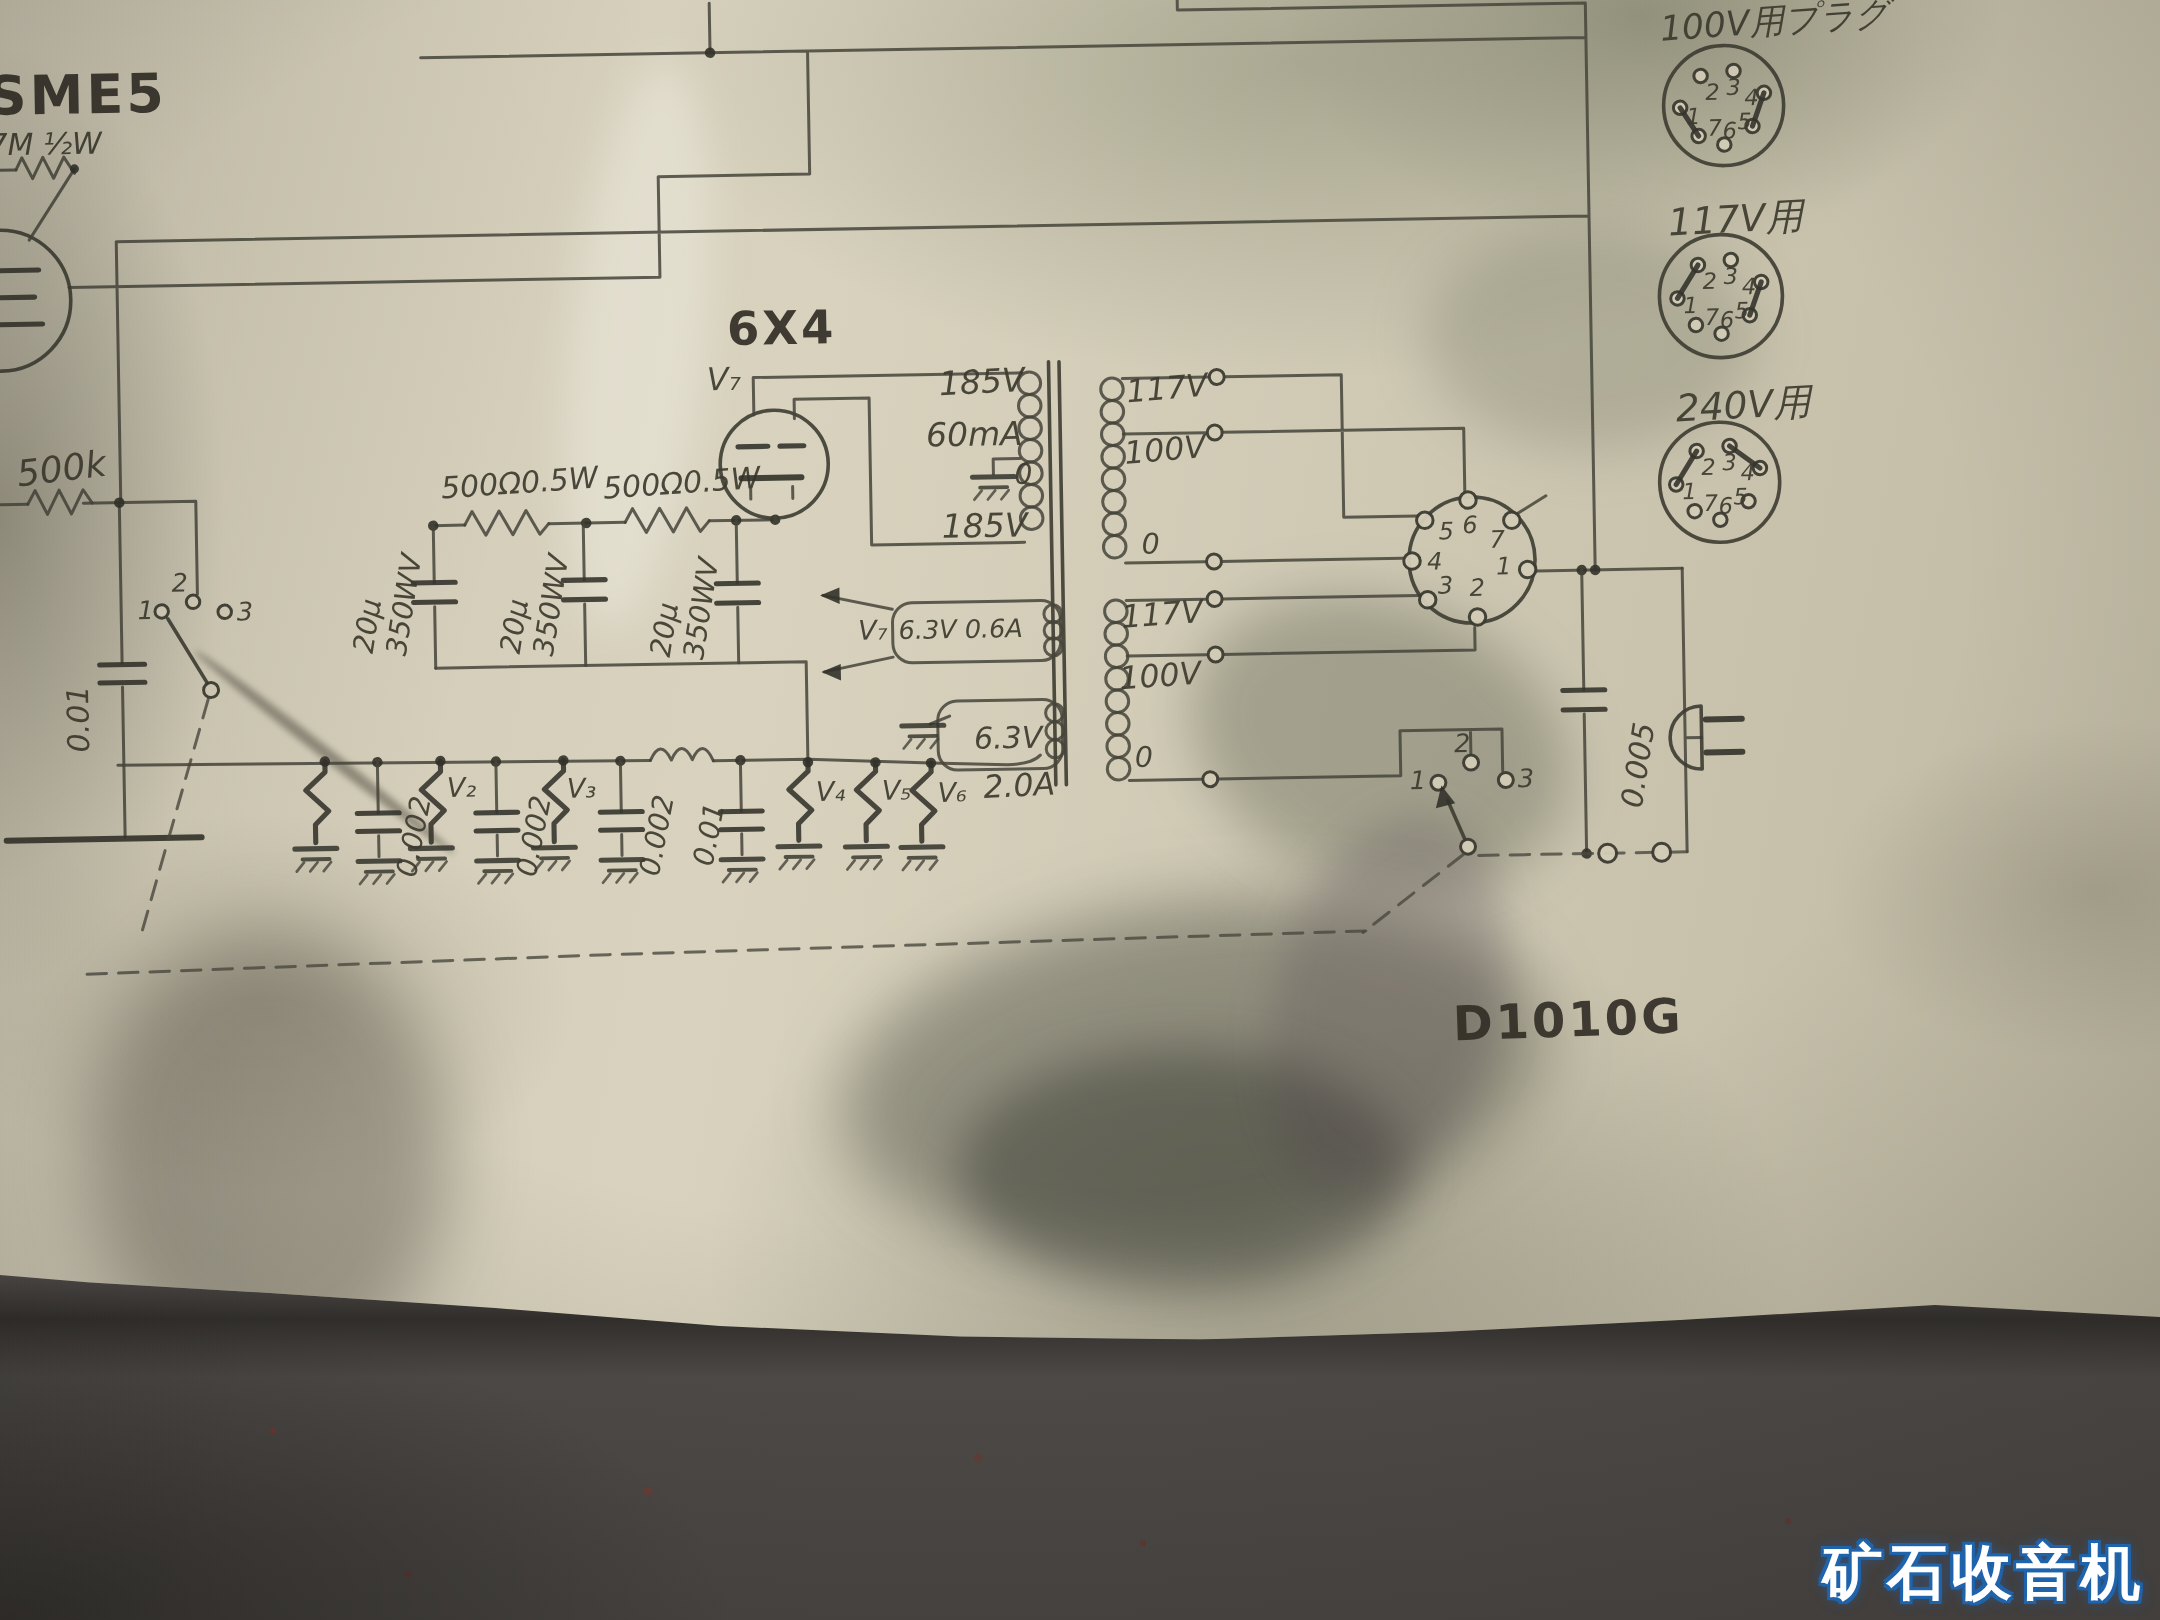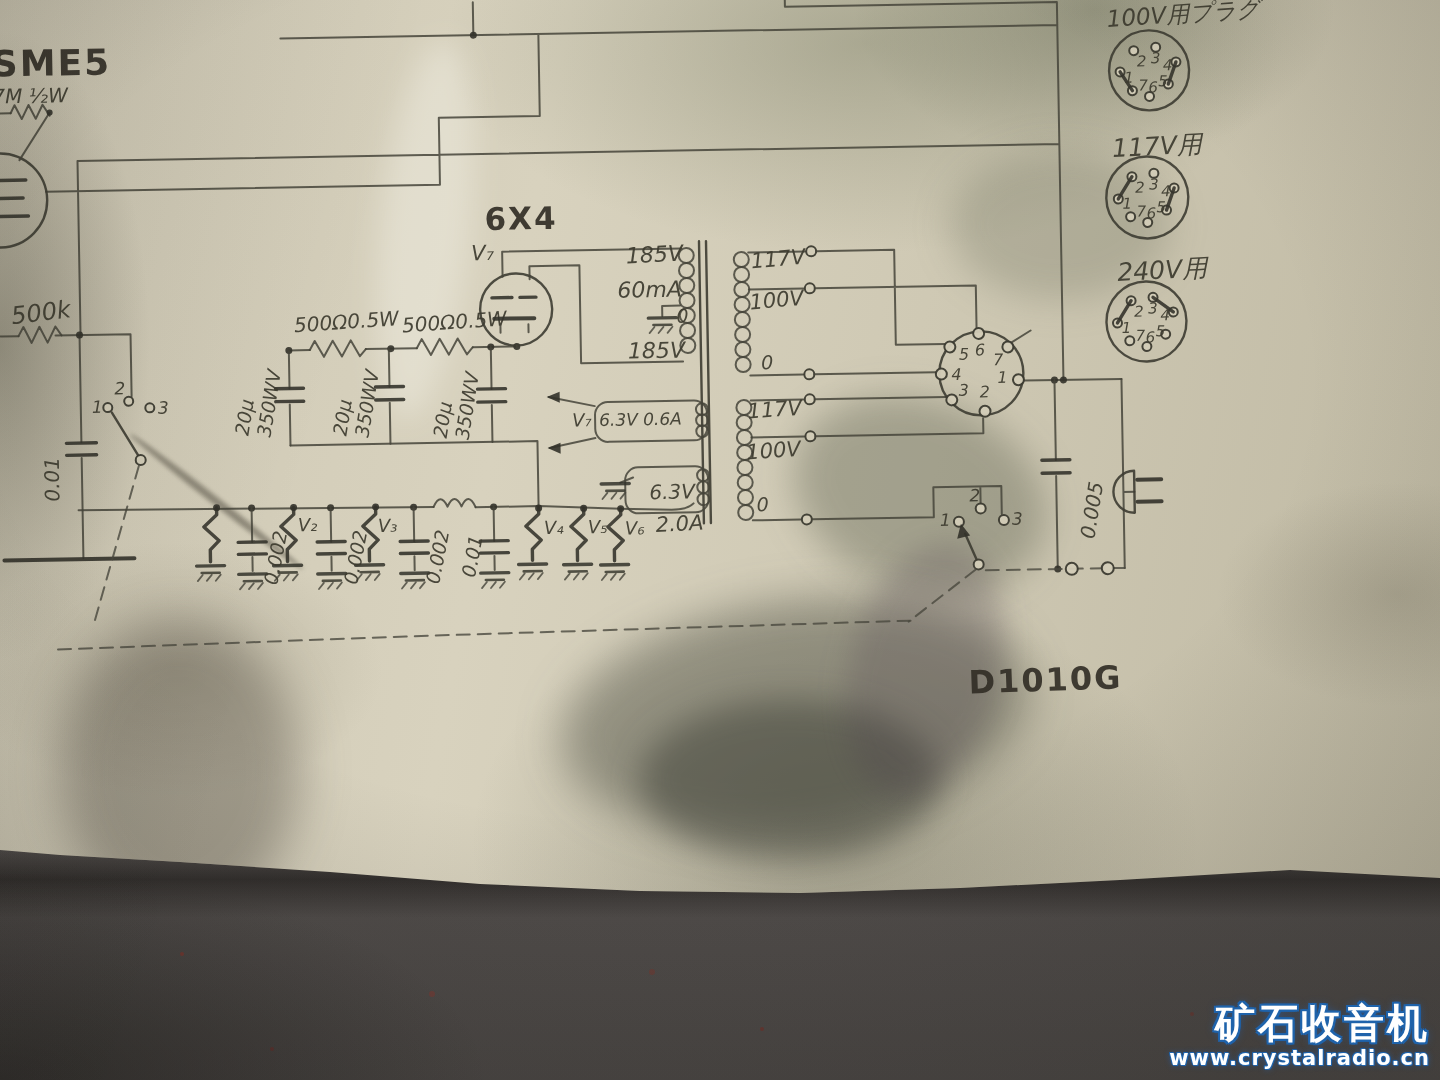--- a/index.html
+++ b/index.html
@@ -411,15 +411,14 @@
         </g>
 
       </g>
     </svg>
   </div>
 
   <div class="overlay"></div>
 
   <div class="watermark">
     <div class="wm-title">矿石收音机</div>
-    <div class="wm-url">www.crystalradio.cn</div>
   </div>
 </div>
 
 </body></html>

